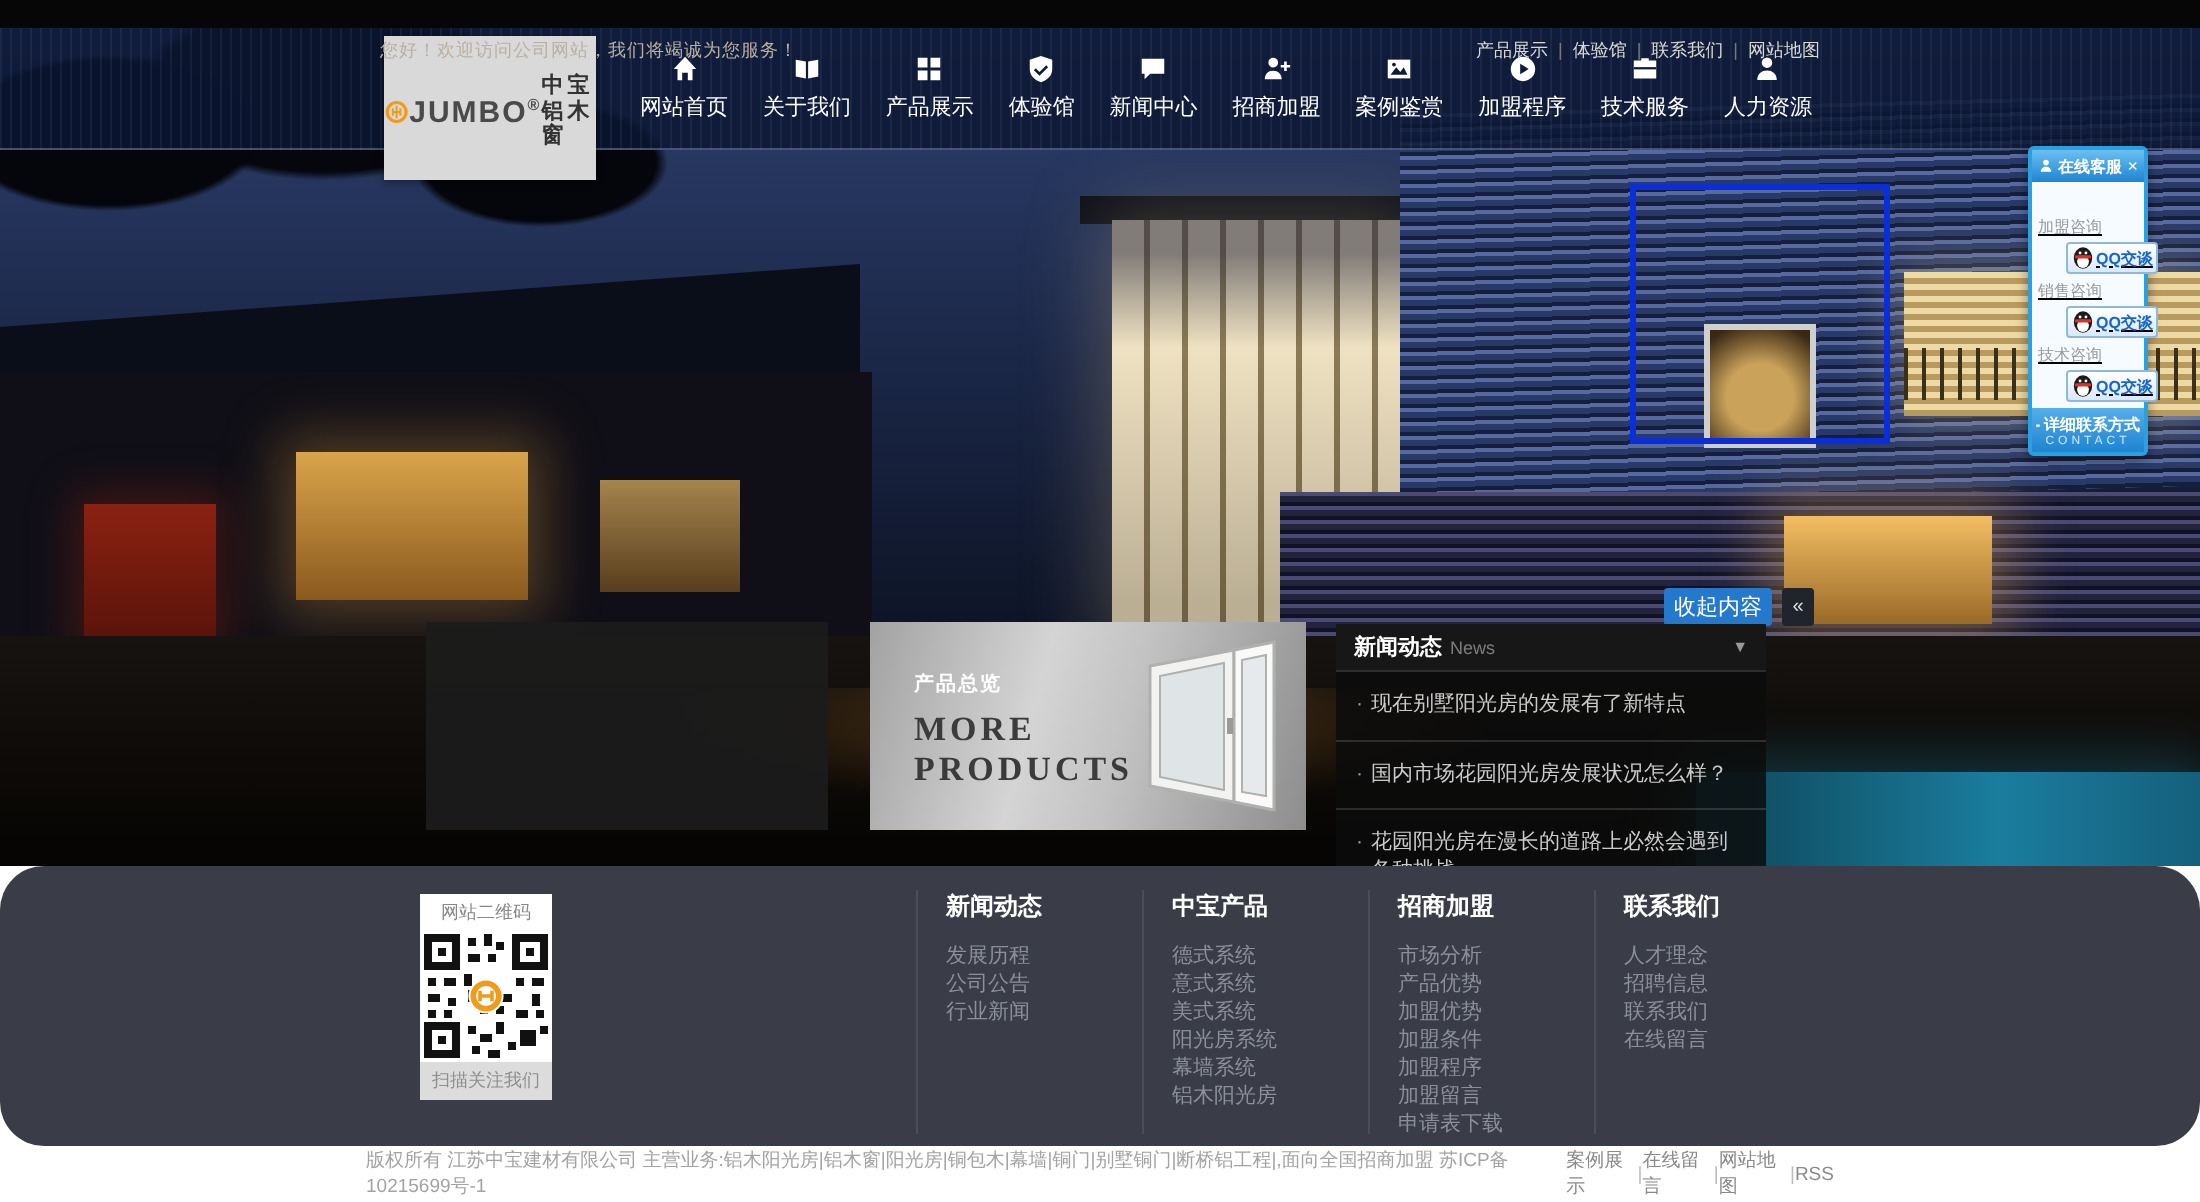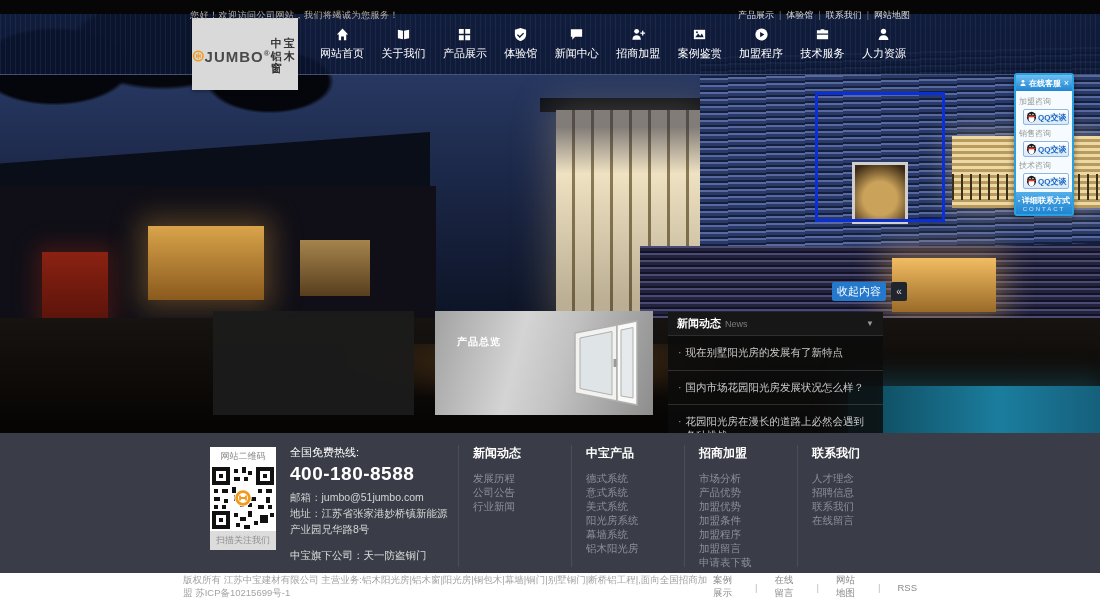--- a/index.html
+++ b/index.html
@@ -1,21 +1,21 @@
 <!DOCTYPE html>
 <html><head>
 <meta charset="utf-8">
 <style>
   * { margin:0; padding:0; box-sizing:border-box; }
   html,body { width:1100px; height:601px; }
   body { font-family:"Liberation Sans","DejaVu Sans",sans-serif; position:relative; width:1100px; height:601px; overflow:hidden; background:#fff; }
 
   
   .topbar { position:absolute; left:0; top:0; width:1100px; height:14px; background:#060606; z-index:40; }
-  .topbar-in { width:720px; margin:8px auto; height:14px; display:flex; align-items:center; justify-content:space-between; }
+  .topbar-in { width:720px; margin:18px auto; height:14px; display:flex; align-items:center; justify-content:space-between; }
   .welcome { font-size:9px; color:#b9b0a4; letter-spacing:.5px; }
   .toplinks { display:flex; align-items:center; gap:5px; font-size:9px; color:#d8d8d8; }
   .toplinks .sep { color:#7a7a7a; }
   .toplinks a { color:#d8d8d8; text-decoration:none; cursor:pointer; }
 
   
   .hero { position:absolute; left:0; top:14px; width:1100px; height:419px; overflow:hidden; background:#0d1426; }
   .sky { position:absolute; inset:0; background:linear-gradient(180deg,#2e4170 0%,#1b2747 40%,#0d1426 72%,#080c16 100%); }
   .trees { position:absolute; left:0; top:0; width:360px; height:150px;
     background:
@@ -62,32 +62,32 @@
   .menu { position:absolute; left:128px; right:2px; top:0; bottom:0; display:flex; justify-content:space-between; align-items:center; }
   .nav-item { display:flex; flex-direction:column; align-items:center; gap:4px; cursor:pointer; padding:4px 2px; }
   .nav-item svg { display:block; }
   .nlab { font-size:11px; color:#fff; white-space:nowrap; }
 
   
   .svc { position:absolute; right:26px; top:73px; width:60px; z-index:50; background:#f6fbff; border:2px solid #2ba0e0; border-radius:3px; box-shadow:0 2px 6px rgba(0,0,0,.4); }
   .svc-h { height:16px; background:linear-gradient(180deg,#6cc0f2,#1f84d2); display:flex; align-items:center; padding:0 3px; gap:2px; }
   .svc-title { font-size:8px; font-weight:bold; color:#fff; white-space:nowrap; }
   .svc-x { margin-left:auto; color:#fff; font-size:9px; line-height:1; cursor:pointer; }
-  .svc-b { padding:2px 3px 3px; }
+  .svc-b { padding:14px 3px 3px;text-decoration:underline; }
   .svc-lab { font-size:8px; color:#999; margin:3px 0 2px; }
-  .svc-row { display:flex; align-items:center; gap:4px; }
+  .svc-row { display:flex; align-items:center; gap:14px; }
   .qq-btn { display:flex; align-items:center; gap:1px; border:1px solid #8fb8e0; background:linear-gradient(180deg,#fff,#d9e8f8); border-radius:2px; padding:1px 2px; cursor:pointer; }
   .qq-btn span { font-size:8px; font-weight:bold; color:#1668c4; white-space:nowrap; }
   .svc-f { background:linear-gradient(180deg,#55aee8,#1f84d2); padding:3px 2px 2px; text-align:center; cursor:pointer; }
   .svc-f-top { display:flex; align-items:center; justify-content:flex-start; gap:2px; }
   .svc-f-lab { font-size:8px; font-weight:bold; color:#fff; white-space:nowrap; }
   .svc-f-sub { font-size:6px; color:#cfe8fa; letter-spacing:2px; }
 
   
-  .collapse { position:absolute; left:832px; top:268px; display:flex; gap:5px; z-index:20;justify-content:flex-end; }
+  .collapse { position:absolute; left:832px; top:280px; display:flex; gap:5px; z-index:20;justify-content:flex-end; }
   .col-btn { width:54px; height:19px; background:#2579cd; color:#fff; font-size:11px; display:flex; align-items:center; justify-content:center; cursor:pointer; border-radius:2px; }
   .col-side { width:16px; height:19px; background:#20242c; color:#ddd; font-size:10px; display:flex; align-items:center; justify-content:center; cursor:pointer; border-radius:2px; }
 
   
   .news { position:absolute; left:668px; top:298px; width:215px; z-index:20; }
   .news-h { height:23px; background:#171717; display:flex; align-items:center; padding:0 9px; }
   .news-title { font-size:11px; font-weight:bold; color:#fff; }
   .news-sub { font-size:9px; color:#7d7d7d; margin-left:4px; }
   .news-arrow { margin-left:auto; font-size:8px; color:#999; cursor:pointer; }
   .news-list { background:rgba(12,12,12,.84); }
@@ -96,41 +96,41 @@
 
   
   .pdark { position:absolute; left:213px; top:297px; width:201px; height:104px; background:rgba(28,28,28,.94); z-index:18; }
   .pgray { position:absolute; left:435px; top:297px; width:218px; height:104px; z-index:18; cursor:pointer; overflow:hidden;
     background:linear-gradient(105deg,#a2a2a2 0%,#d4d4d4 38%,#c2c2c2 58%,#8d8d8d 100%); }
   .pgray-lab { position:absolute; left:22px; top:24px; font-size:10px; font-weight:bold; color:#fff; letter-spacing:1px; }
   .pgray-more { position:absolute; left:22px; top:44px; font-family:"Liberation Serif","DejaVu Serif",serif; font-weight:bold; font-size:17px; color:#3b3b3b; letter-spacing:2px; line-height:1.2; }
   .pgray-win { position:absolute; right:10px; top:8px; }
 
   
-  .footer { position:absolute; left:0; top:433px; width:1100px; height:140px; background:#3a3d47; }
+  .footer { position:absolute; left:0; top:433px; width:1100px; height:140px; background:#3a3d47;border-radius:22px; }
   .footer-in { width:720px; margin:0 auto; height:100%; position:relative; }
   .qr-card { position:absolute; left:20px; top:14px; width:66px; background:#fff; }
   .qr-title { font-size:9px; color:#888; text-align:center; padding:3px 0 2px; background:#fff; }
   .qr-img { display:block; width:66px; height:66px; }
   .qr-cap { font-size:9px; color:#8f8f8f; text-align:center; padding:3px 0; background:#dcdcdc; }
   .contact { position:absolute; left:100px; top:12px; width:162px; color:#d5d5d5; }
   .hotline { font-size:11px; color:#fff; }
   .phone { font-size:19px; font-weight:bold; color:#fff; letter-spacing:.5px; margin:3px 0 5px; }
   .cline { font-size:10.5px; color:#d5d5d5; line-height:1.5; }
   .subsid { font-size:10.5px; color:#ddd; margin-top:12px; }
   .fcols { position:absolute; left:268px; top:12px; right:0; bottom:6px; display:flex; }
   .fcol { flex:1; padding-left:14px; border-left:1px solid rgba(255,255,255,.09); }
   .fcol-t { font-size:12px; font-weight:bold; color:#fff; margin-bottom:9px; }
   .fcol a { display:block; font-size:10.5px; color:#8b8f99; line-height:14px; text-decoration:none; cursor:pointer; }
 
   
   .bbar { position:absolute; left:0; top:573px; width:1100px; height:28px; background:#fff; }
   .bbar-in { width:734px; margin:0 auto; height:100%; display:flex; align-items:center; justify-content:space-between; }
   .copyright { font-size:9.5px; color:#a3a3a3; }
-  .blinks { display:flex; gap:17px; font-size:9.5px; color:#8a8a8a; align-items:center; }
+  .blinks { display:flex; gap:0; font-size:9.5px; color:#8a8a8a; align-items:center; }
   .blinks a { color:#8a8a8a; text-decoration:none; cursor:pointer; }
   .blinks .sep { color:#bbb; }
 </style>
 </head>
 <body>
 
 <div class="topbar">
   <div class="topbar-in">
     <span class="welcome">您好！欢迎访问公司网站，我们将竭诚为您服务！</span>
     <span class="toplinks">
@@ -271,20 +271,24 @@
       <div class="news-item">
           <span class="blt">·</span>
           <span>花园阳光房在漫长的道路上必然会遇到各种挑战</span>
         </div>
     </div>
   </div>
 
   <div class="pdark"></div>
   <div class="pgray">
     <span class="pgray-lab">产品总览</span>
+    <div class="pgray-more">
+      <div>MORE</div>
+      <div>PRODUCTS</div>
+    </div>
     <svg class="pgray-win" width="72" height="88" viewBox="0 0 72 88">
       <polygon points="4,14 46,6 46,82 4,74" fill="#f2f2f0" stroke="#b0b0ae" stroke-width="1.5"></polygon>
       <polygon points="9,19 41,12.5 41,76 9,69.5" fill="#dfe4e6" stroke="#b0b0ae"></polygon>
       <polygon points="46,6 66,2 66,86 46,82" fill="#fafaf8" stroke="#b0b0ae" stroke-width="1.5"></polygon>
       <polygon points="50,11 62,8.5 62,79 50,77" fill="#e6eaec" stroke="#b0b0ae"></polygon>
       <rect x="42.5" y="40" width="3" height="8" fill="#9a9a98"></rect>
     </svg>
   </div>
 </div>
 
@@ -412,27 +416,20 @@
             <rect x="26.5" y="4.5" width="2" height="2"></rect>
             <rect x="4.5" y="26.5" width="2" height="2"></rect>
           </g>
         <circle cx="16.5" cy="16.5" r="4.4" fill="#fff"></circle>
         <circle cx="16.5" cy="16.5" r="3.2" fill="none" stroke="#f39a1a" stroke-width="1.4"></circle>
         <path d="M15 15.2v2.6M18 15.2v2.6M15 16.5h3" stroke="#f39a1a" stroke-width=".9"></path>
       </svg>
       <div class="qr-cap">扫描关注我们</div>
     </div>
 
-    <div class="contact">
-      <div class="hotline">全国免费热线:</div>
-      <div class="phone">400-180-8588</div>
-      <div class="cline">邮箱：jumbo@51jumbo.com</div>
-      <div class="cline">地址：江苏省张家港妙桥镇新能源产业园兄华路8号</div>
-      <div class="subsid">中宝旗下公司：天一防盗铜门</div>
-    </div>
 
     <div class="fcols">
       <div class="fcol">
         <div class="fcol-t">新闻动态</div>
         <a>发展历程</a>
         <a>公司公告</a>
         <a>行业新闻</a>
       </div>
       <div class="fcol">
         <div class="fcol-t">中宝产品</div>

